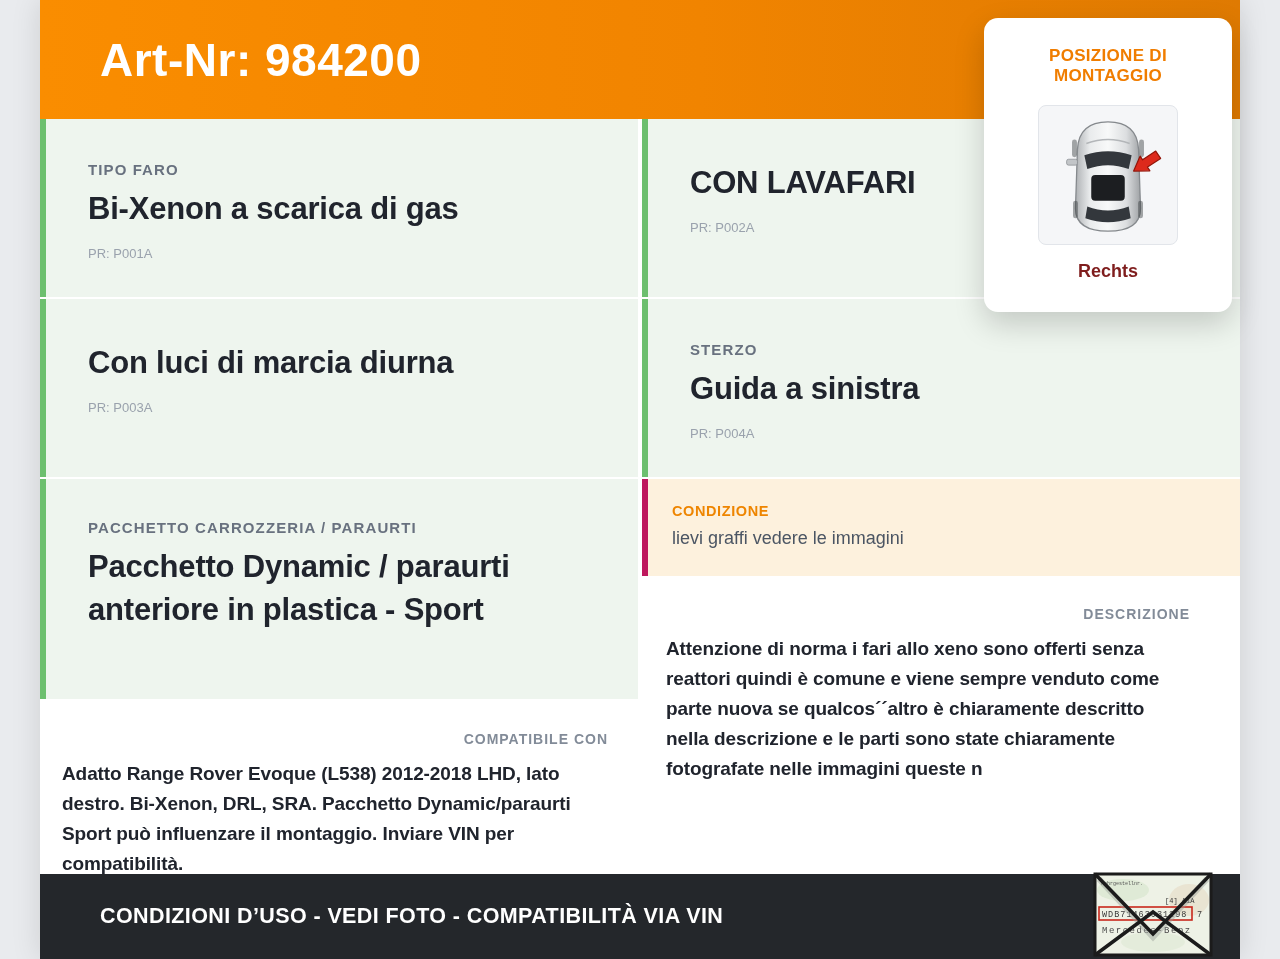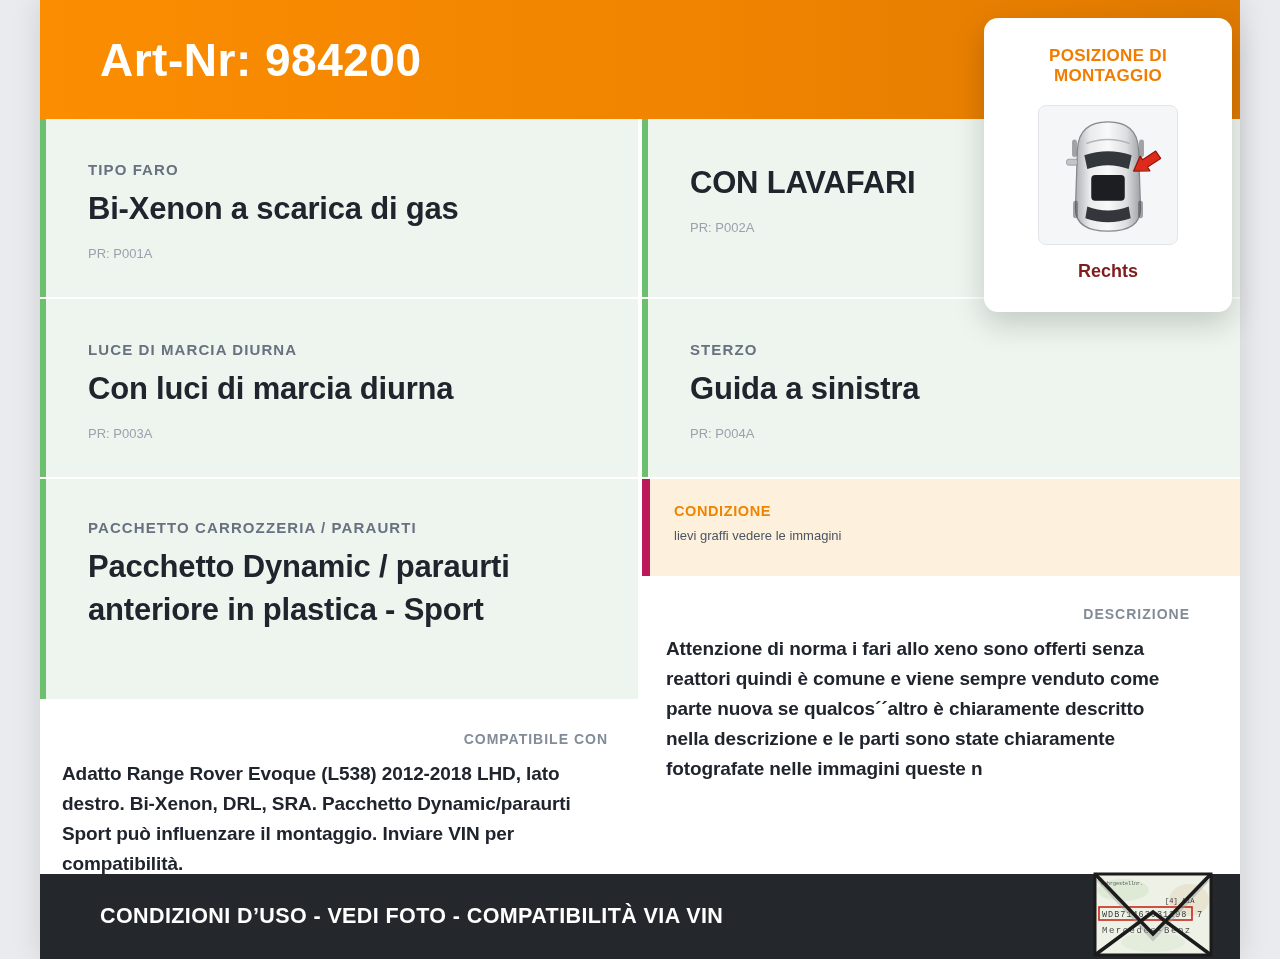--- a/index.html
+++ b/index.html
@@ -27,25 +27,25 @@
   .h220 { height:220px; flex:0 0 220px; padding-top:40px; }
   .fill { flex:1 1 auto; }
 
   .card-label { font-size:15px; font-weight:bold; color:#68717f;
                 letter-spacing:1.1px; margin-bottom:9px; }
   .card-title { font-size:31px; font-weight:bold; color:#20242d;
                 line-height:43px; margin-bottom:8px; letter-spacing:-.2px; }
   .card-pr { font-size:13px; color:#9aa2ad; margin-top:16px; }
 
   
-  .condition { background:#fdf1dd; border-left:8px solid #be185d;
+  .condition { background:#fdf1dd; border-left:6px solid #be185d;
                height:97px; flex:0 0 97px; padding:24px 20px 0 24px; }
   .condition-label { font-size:14.5px; font-weight:bold; color:#ee8500;
                      letter-spacing:.6px; margin-bottom:9px; }
-  .condition-text { font-size:13px; color:#4b5563; }
+  .condition-text { font-size:18px; color:#4b5563; }
 
   
   .description { background:#fff; padding:28px 50px 0 24px; }
   .section-label { font-size:14px; font-weight:bold; color:#828b98;
                    letter-spacing:1px; margin-bottom:12px;text-align:right; }
   .section-body { font-size:19px; font-weight:bold; color:#20242d;
                   line-height:30px; letter-spacing:-.1px; max-width:525px; }
 
   
   .compat { background:#fff; padding:30px 30px 0 22px; }
@@ -83,21 +83,20 @@
 
     <div class="col col-left">
 
       <div class="card h178">
         <div class="card-label">TIPO FARO</div>
         <div class="card-title">Bi-Xenon a scarica di gas</div>
         <div class="card-pr">PR: P001A</div>
       </div>
 
       <div class="card h178">
-        <div class="card-label">LUCE DI MARCIA DIURNA</div>
         <div class="card-title">Con luci di marcia diurna</div>
         <div class="card-pr">PR: P003A</div>
       </div>
 
       <div class="card h220">
         <div class="card-label">PACCHETTO CARROZZERIA / PARAURTI</div>
         <div class="card-title">Pacchetto Dynamic / paraurti anteriore in plastica - Sport</div>
       </div>
 
       <div class="compat fill">

